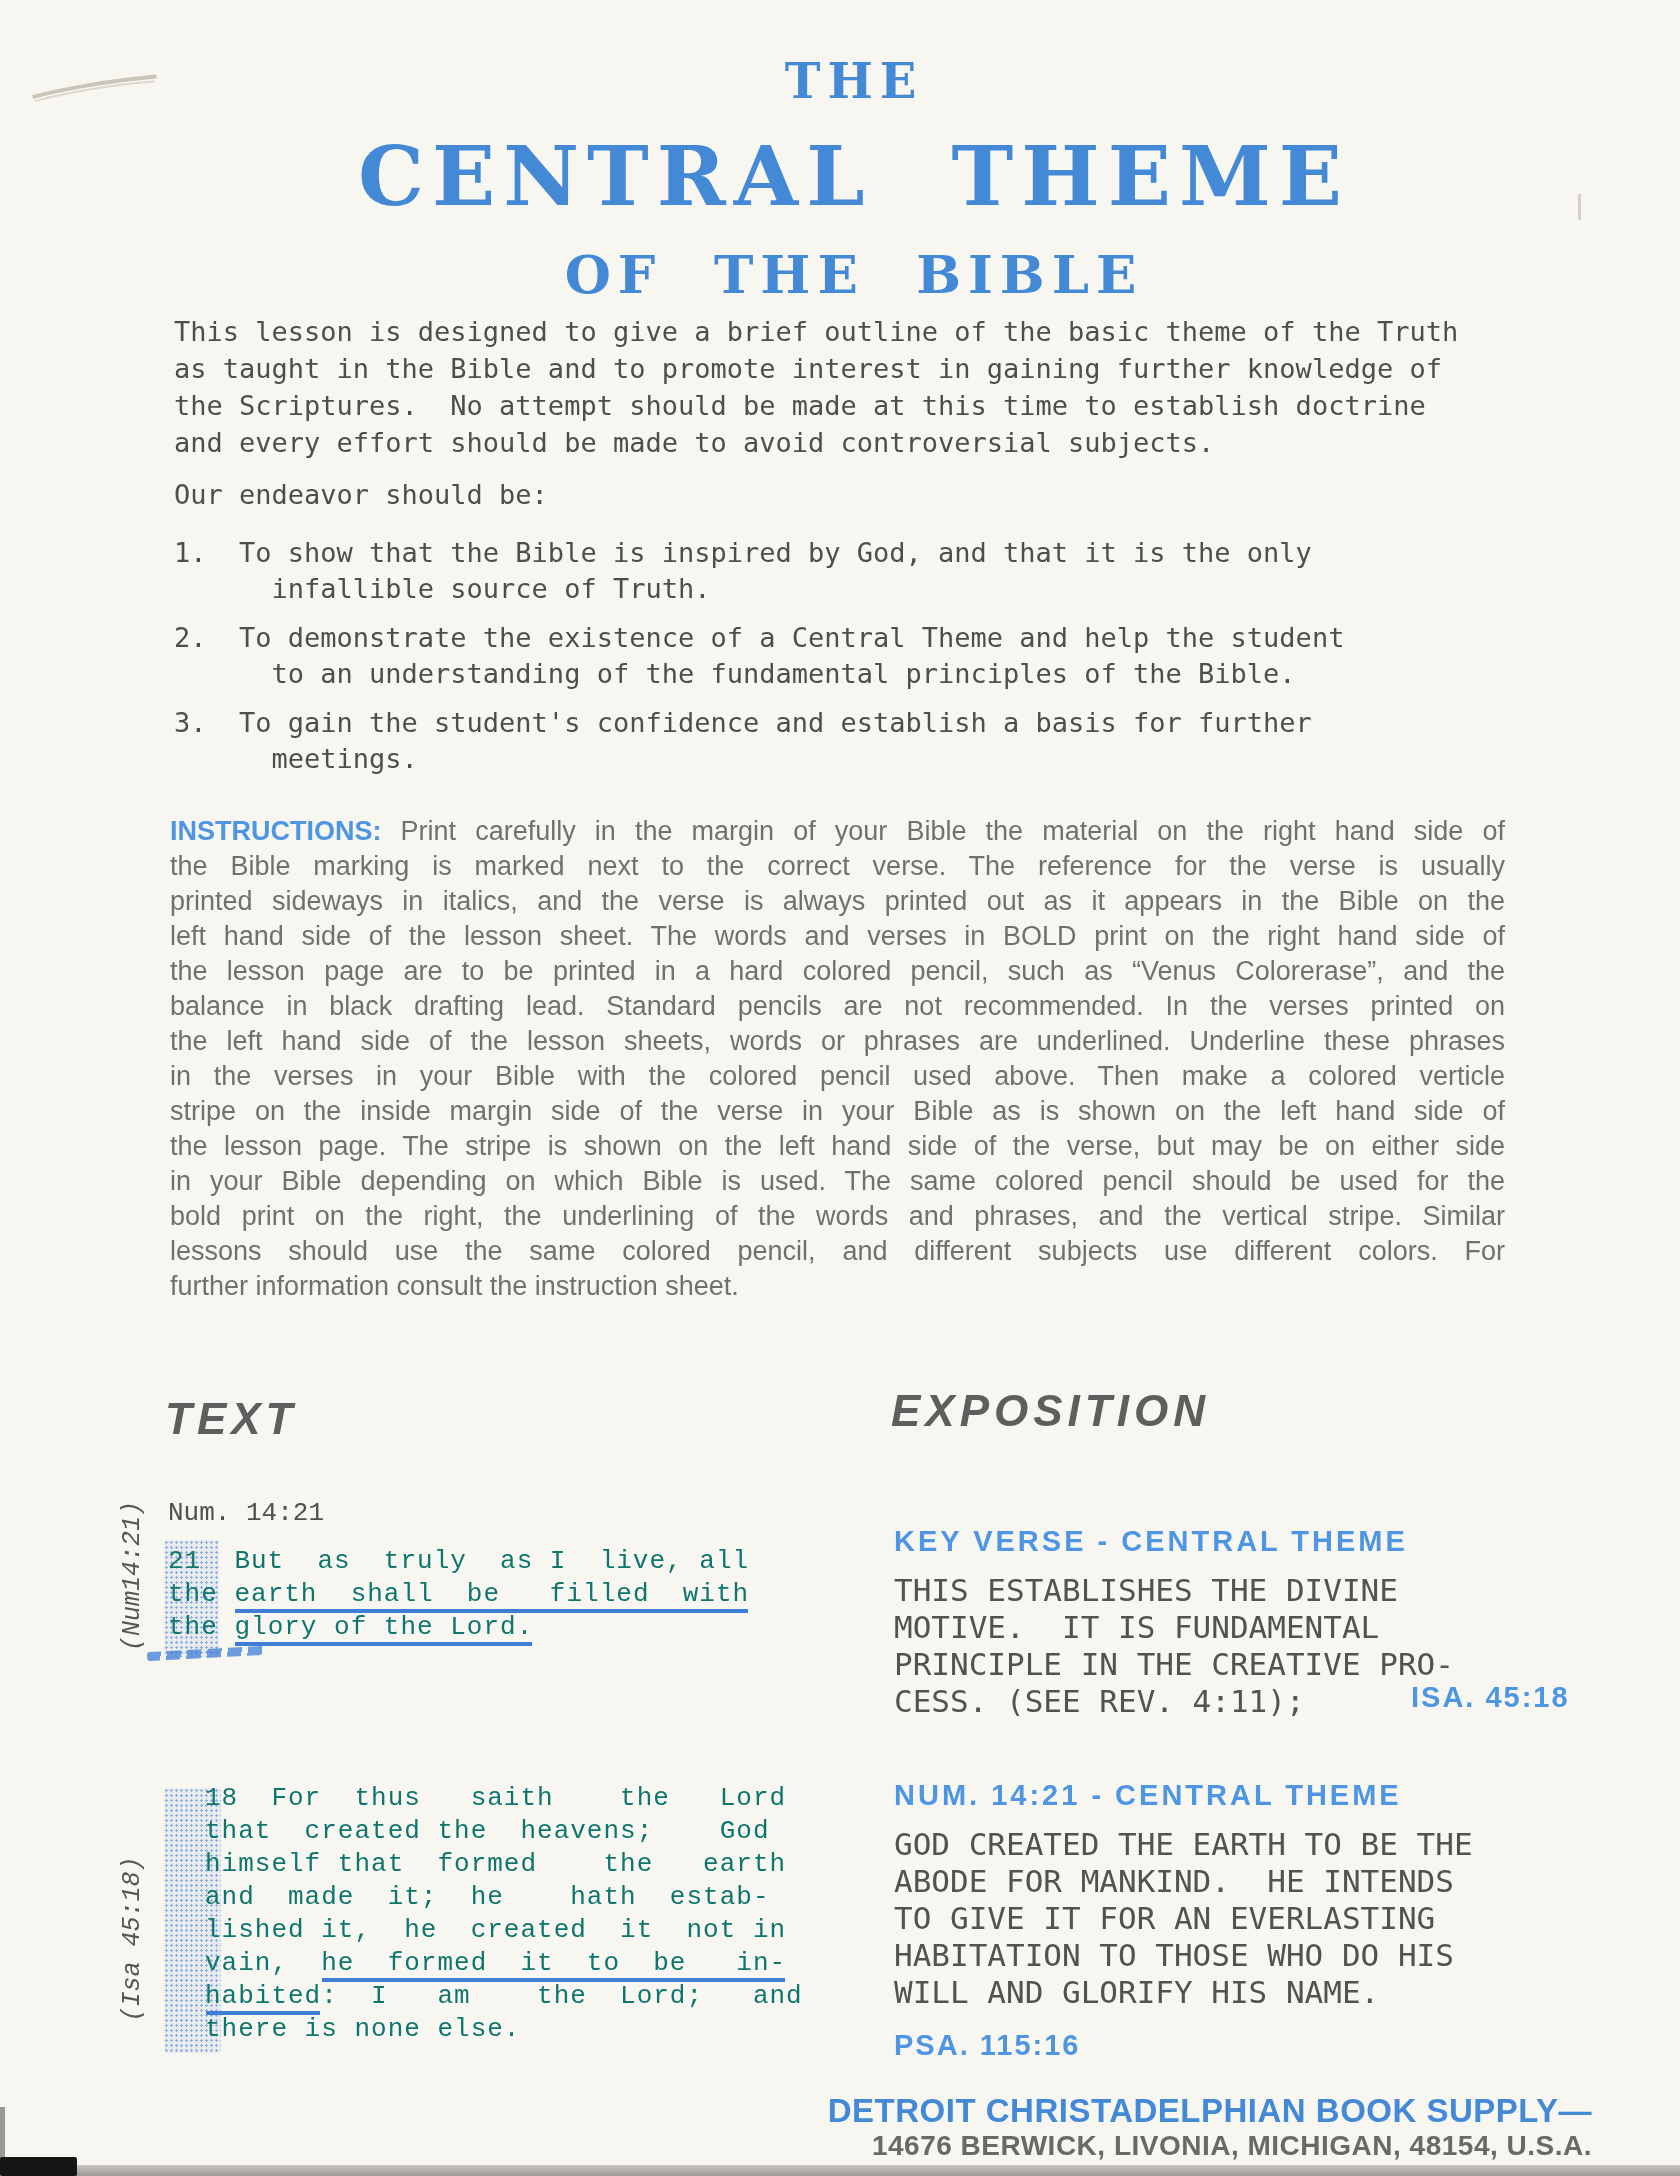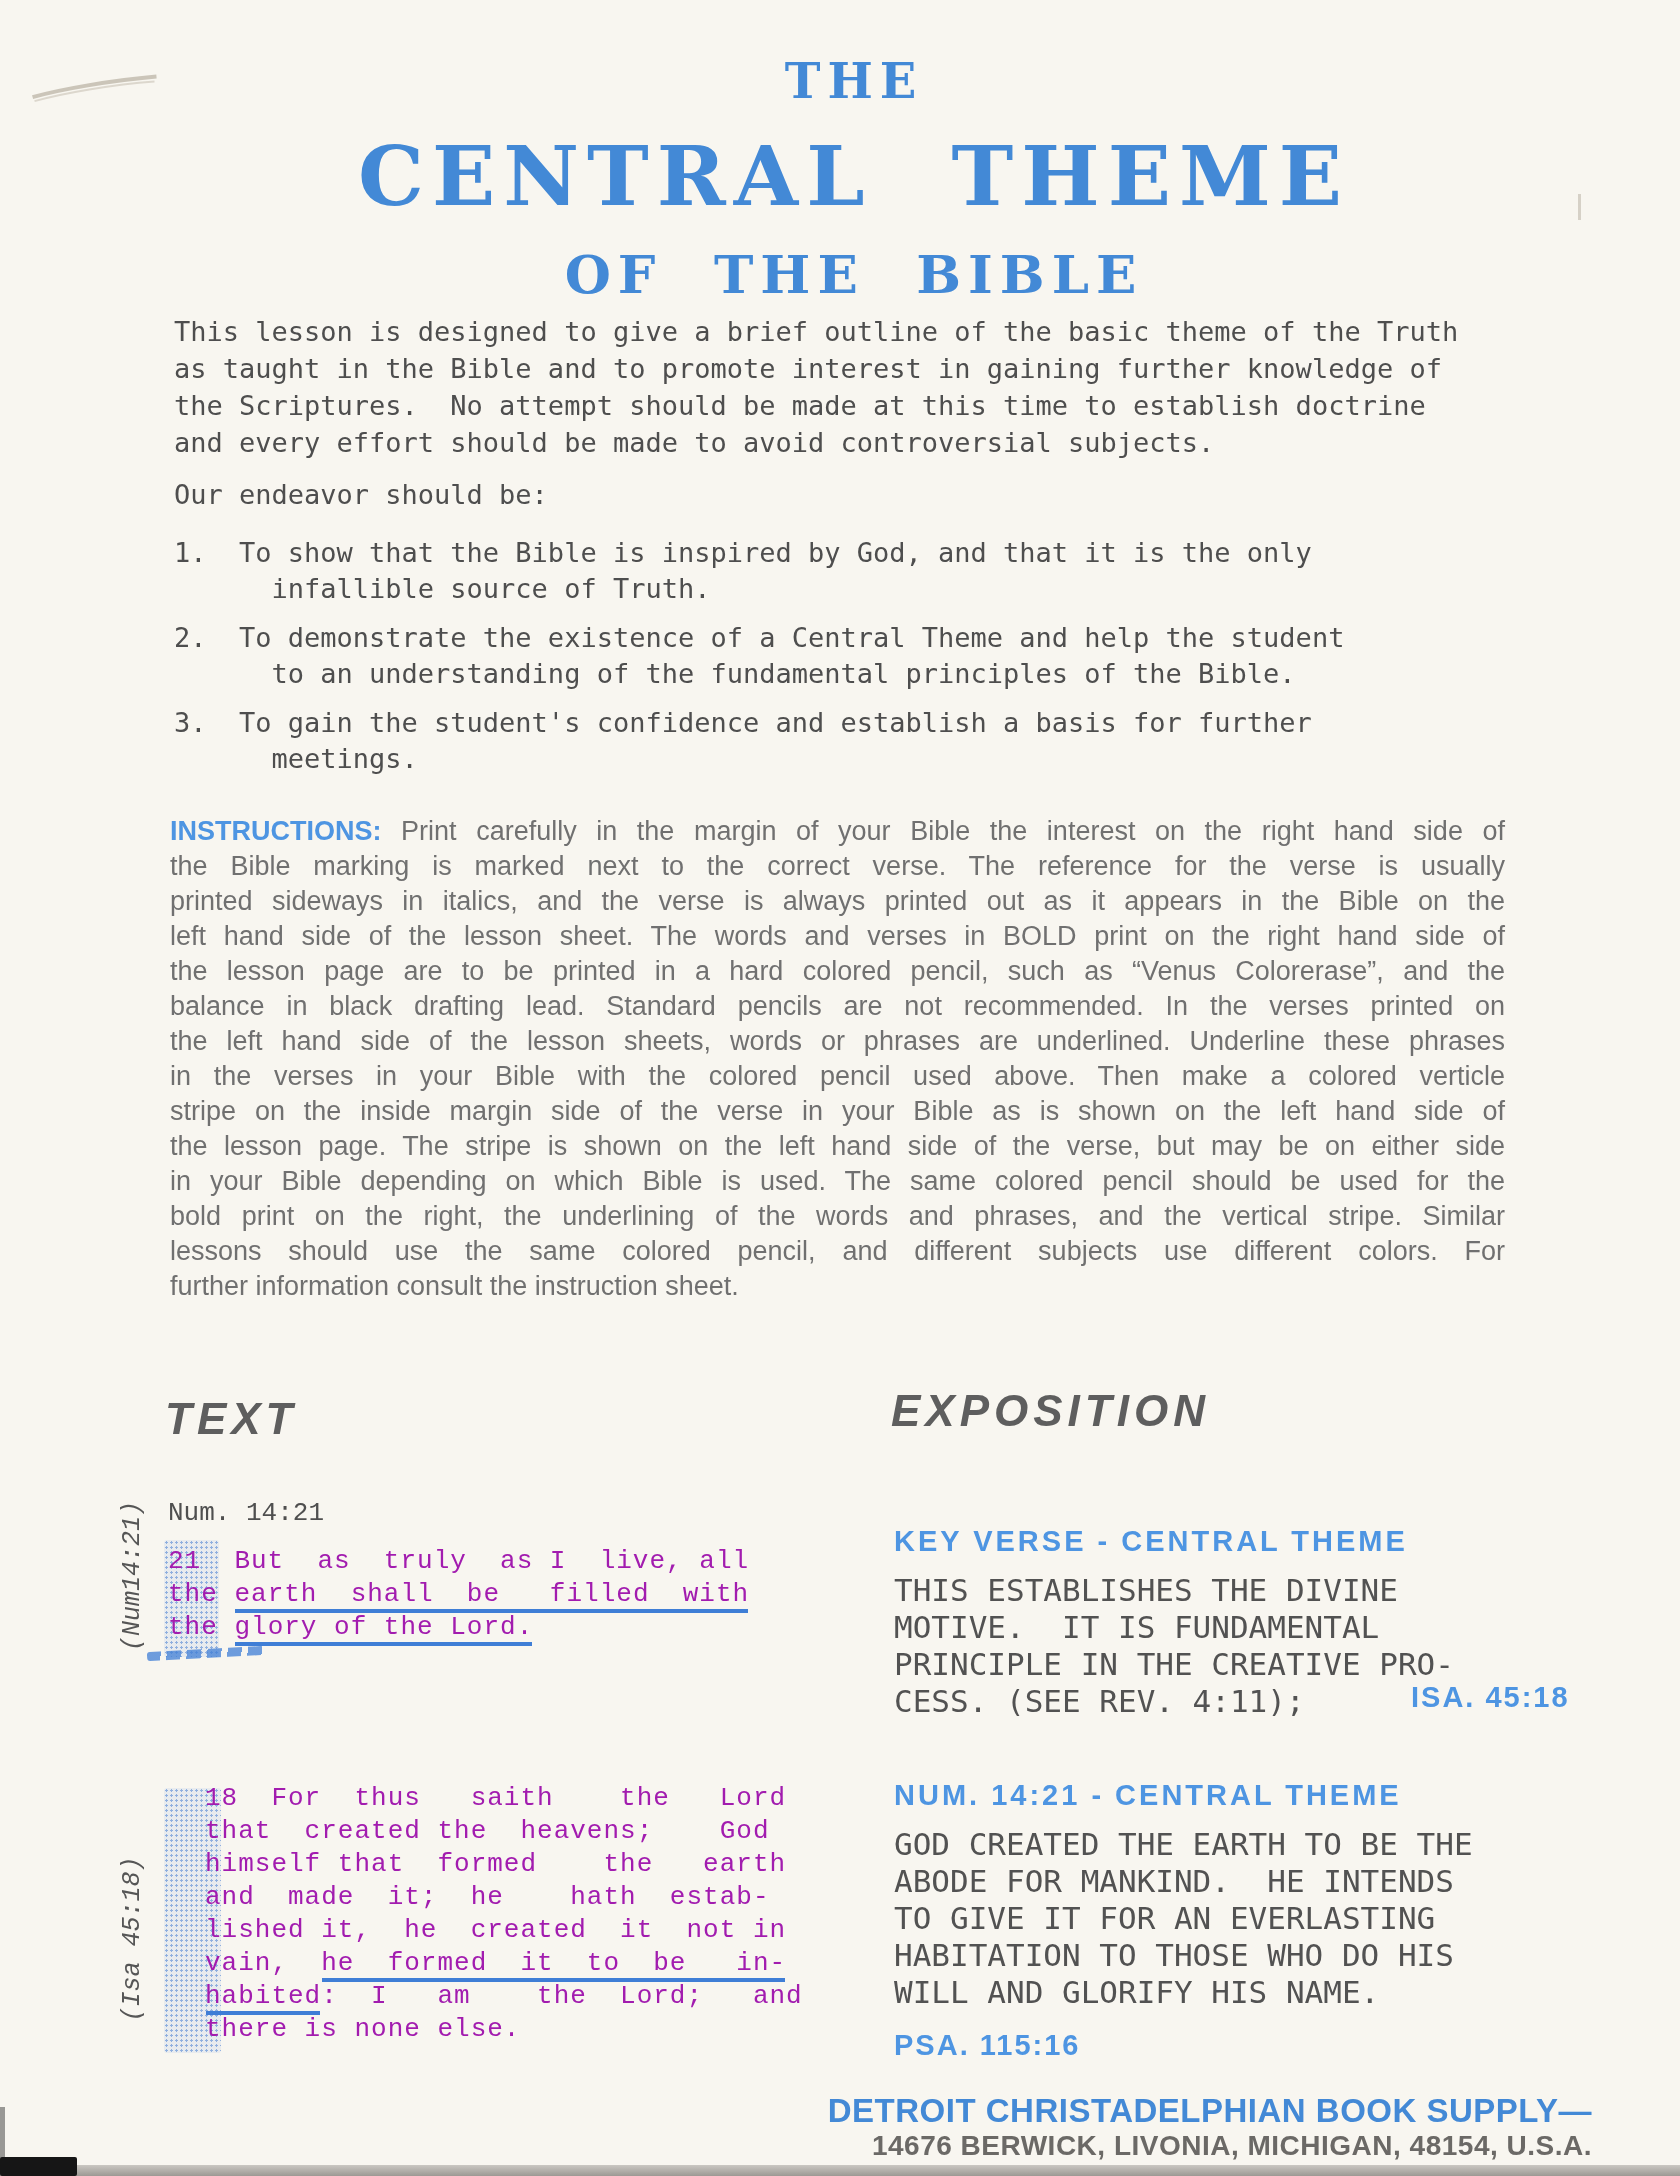--- a/index.html
+++ b/index.html
@@ -37,21 +37,21 @@
   .instructions .just{text-align:justify;text-align-last:justify;}
   .ins-label{color:var(--heading-blue);font-weight:bold;}
 
   
   .col-header{font-weight:bold;font-style:italic;font-size:44px;letter-spacing:5px;color:var(--header-gray);}
   .text-header{left:165px;top:1394px;}
   .expo-header{left:891px;top:1386px;}
 
   
   .verse-heading{font-family:"Liberation Mono",monospace;white-space:pre;font-size:26px;color:#4f4f4f;}
-  .verse{font-family:"Liberation Mono",monospace;font-size:26px;letter-spacing:1px;color:#a21caf;}
+  .verse{font-family:"Liberation Mono",monospace;font-size:26px;letter-spacing:1px;color:#0f766e;}
   .verse .vline{white-space:pre;line-height:33px;}
   .verse .u{box-shadow:0 5px 0 -1px var(--underline-blue);}
   .verse-block1{left:168px;top:1498px;}
   .verse-block1 .verse{margin-top:17px;}
   .verse-block2{left:168px;top:1782px;margin-left:37px;}
   .side-ref{font-family:"Liberation Mono",monospace;font-style:italic;font-size:25px;color:#565656;white-space:pre;text-align:center;}
   .side-ref1{left:43px;top:1562px;width:178px;height:28px;transform:rotate(-90deg);}
   .side-ref2{left:23px;top:1925px;width:218px;height:28px;transform:rotate(-90deg);}
   .hl-stripe{background-color:rgba(120,160,225,0.13);
     background-image:radial-gradient(rgba(70,125,210,0.55) 1.2px,transparent 1.4px);
@@ -99,21 +99,21 @@
 </div>
 
 <div class="abs mono intro"><div>This lesson is designed to give a brief outline of the basic theme of the Truth</div><div>as taught in the Bible and to promote interest in gaining further knowledge of</div><div>the Scriptures.  No attempt should be made at this time to establish doctrine</div><div>and every effort should be made to avoid controversial subjects.</div></div>
 
 <div class="abs mono endeavor-lead">Our endeavor should be:</div>
 <div class="abs mono list-item item-1"><div>1.  To show that the Bible is inspired by God, and that it is the only</div><div>      infallible source of Truth.</div></div>
 <div class="abs mono list-item item-2"><div>2.  To demonstrate the existence of a Central Theme and help the student</div><div>      to an understanding of the fundamental principles of the Bible.</div></div>
 <div class="abs mono list-item item-3"><div>3.  To gain the student's confidence and establish a basis for further</div><div>      meetings.</div></div>
 
 <div class="abs instructions">
-  <div class="just"><span class="ins-label">INSTRUCTIONS:</span> <span>Print carefully in the margin of your Bible the interest on the right hand side of</span></div>
+  <div class="just"><span class="ins-label">INSTRUCTIONS:</span> <span>Print carefully in the margin of your Bible the material on the right hand side of</span></div>
   <div>
       <div class="just">the Bible marking is marked next to the correct verse. The reference for the verse is usually</div>
       <div class="just">printed sideways in italics, and the verse is always printed out as it appears in the Bible on the</div>
       <div class="just">left hand side of the lesson sheet. The words and verses in BOLD print on the right hand side of</div>
       <div class="just">the lesson page are to be printed in a hard colored pencil, such as “Venus Colorerase”, and the</div>
       <div class="just">balance in black drafting lead. Standard pencils are not recommended. In the verses printed on</div>
       <div class="just">the left hand side of the lesson sheets, words or phrases are underlined. Underline these phrases</div>
       <div class="just">in the verses in your Bible with the colored pencil used above. Then make a colored verticle</div>
       <div class="just">stripe on the inside margin side of the verse in your Bible as is shown on the left hand side of</div>
       <div class="just">the lesson page. The stripe is shown on the left hand side of the verse, but may be on either side</div>

